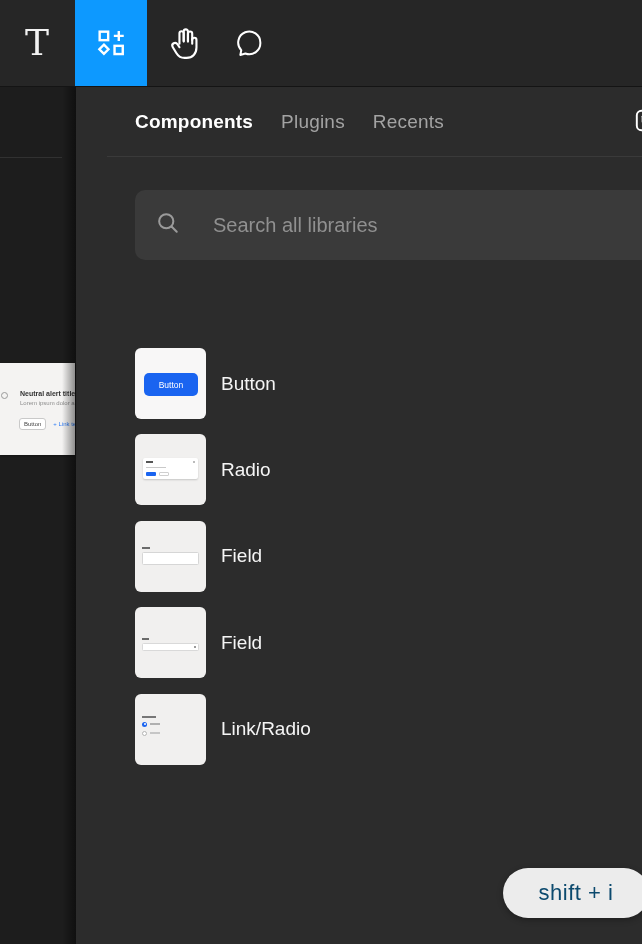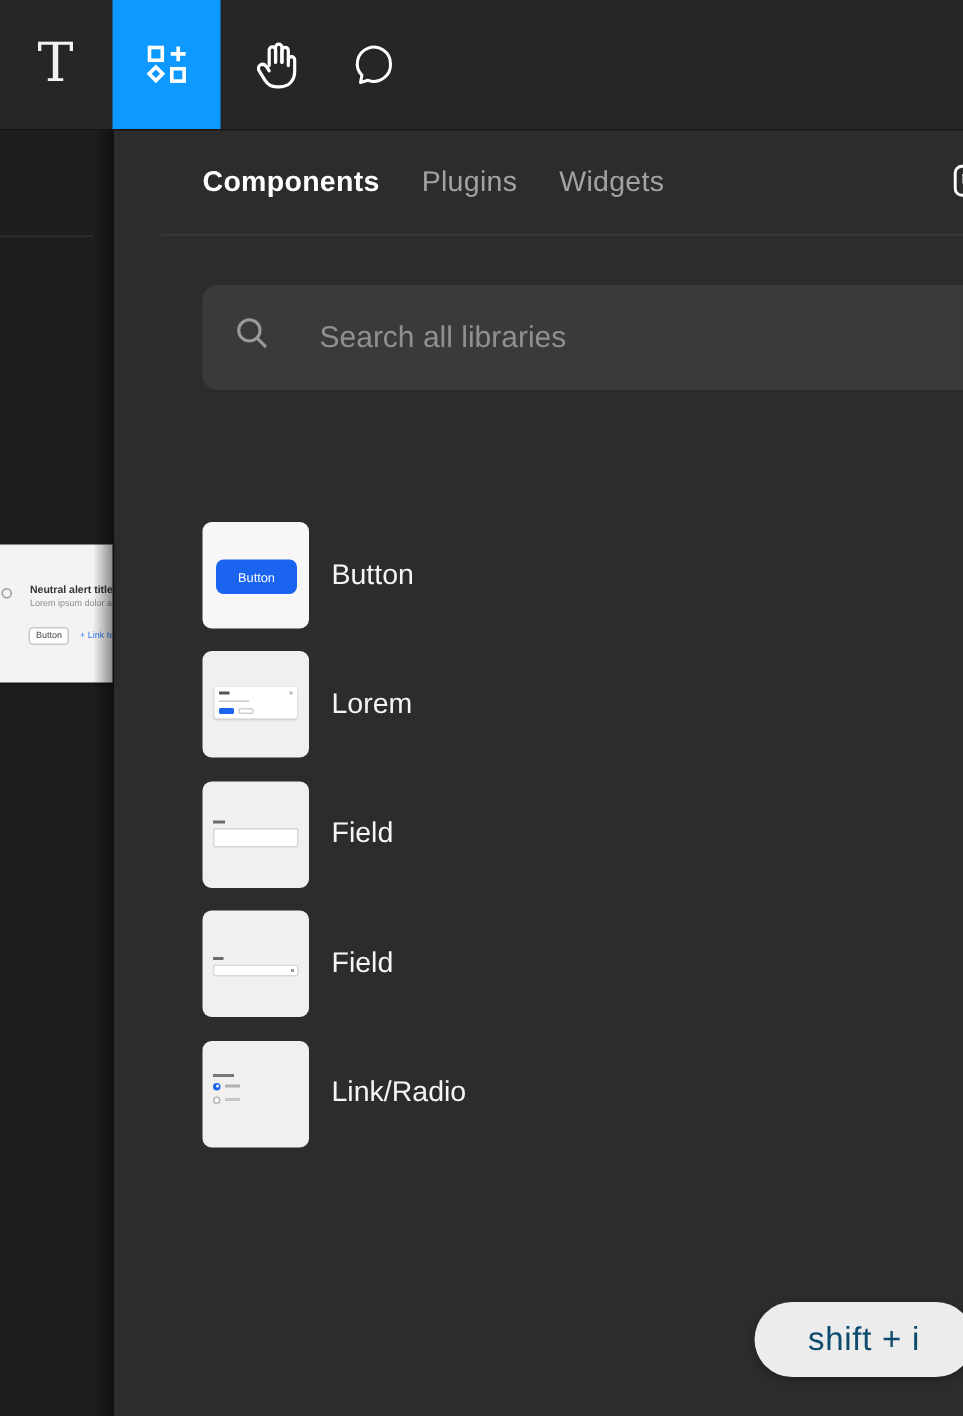--- a/index.html
+++ b/index.html
@@ -153,21 +153,21 @@
       </div>
     </div>
     <div class="canvas-shadow"></div>
   </aside>
 
   <section class="panel">
 
     <nav class="tabs">
       <span class="tab active">Components</span>
       <span class="tab">Plugins</span>
-      <span class="tab">Widgets</span>
+      <span class="tab">Recents</span>
       <button class="popout-btn">
         <span>
           <svg width="31" height="31" viewBox="0 0 24 24" fill="none" stroke="#ffffff" stroke-width="1.5" stroke-linecap="round" stroke-linejoin="round">
             <rect x="4.5" y="4.5" width="15" height="15" rx="3.5"></rect>
             <path d="M9 13V9h4"></path>
             <path d="M9 9l6 6"></path>
           </svg>
         </span>
       </button>
     </nav>
@@ -194,21 +194,21 @@
       <li class="item">
         <div class="thumb">
           <div class="mini-modal">
             <i class="mm-title"></i>
             <i class="mm-x"></i>
             <i class="mm-line"></i>
             <i class="mm-btn-blue"></i>
             <i class="mm-btn-ghost"></i>
           </div>
         </div>
-        <span class="item-label">Lorem</span>
+        <span class="item-label">Radio</span>
       </li>
 
       <li class="item">
         <div class="thumb fl">
           <i class="mini-label-bar"></i>
           <div class="mini-input-lg"></div>
         </div>
         <span class="item-label">Field</span>
       </li>
 

